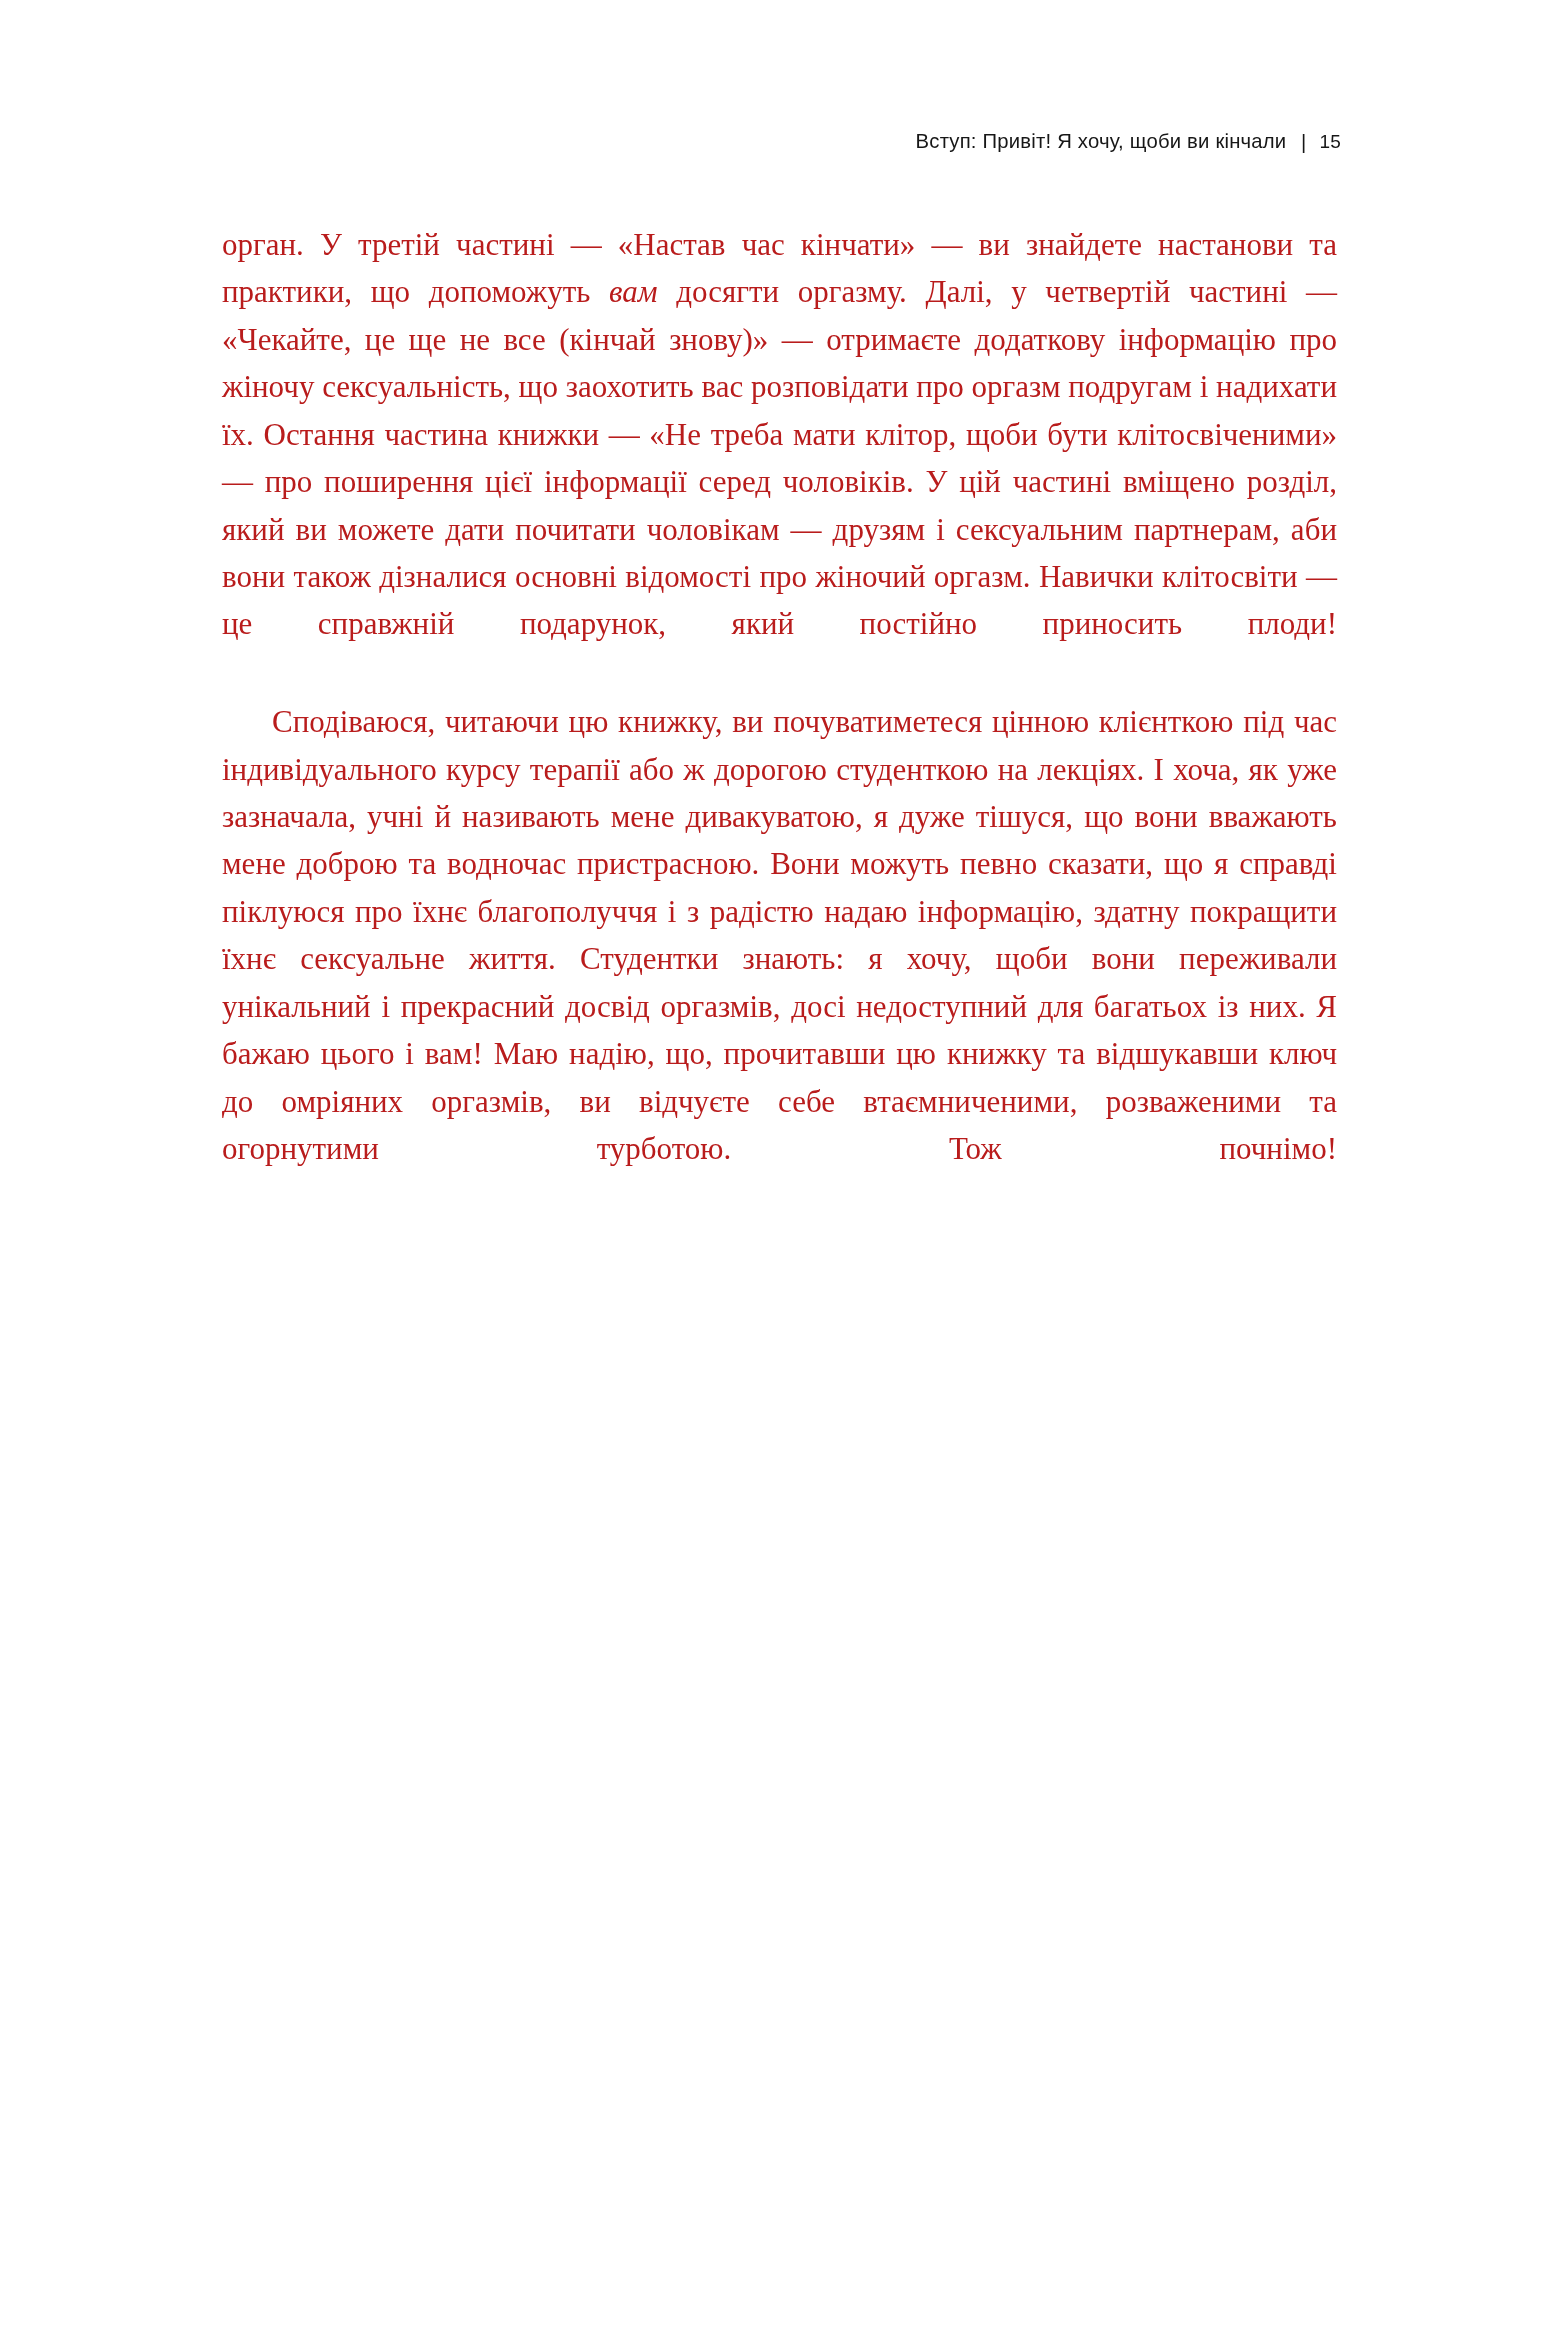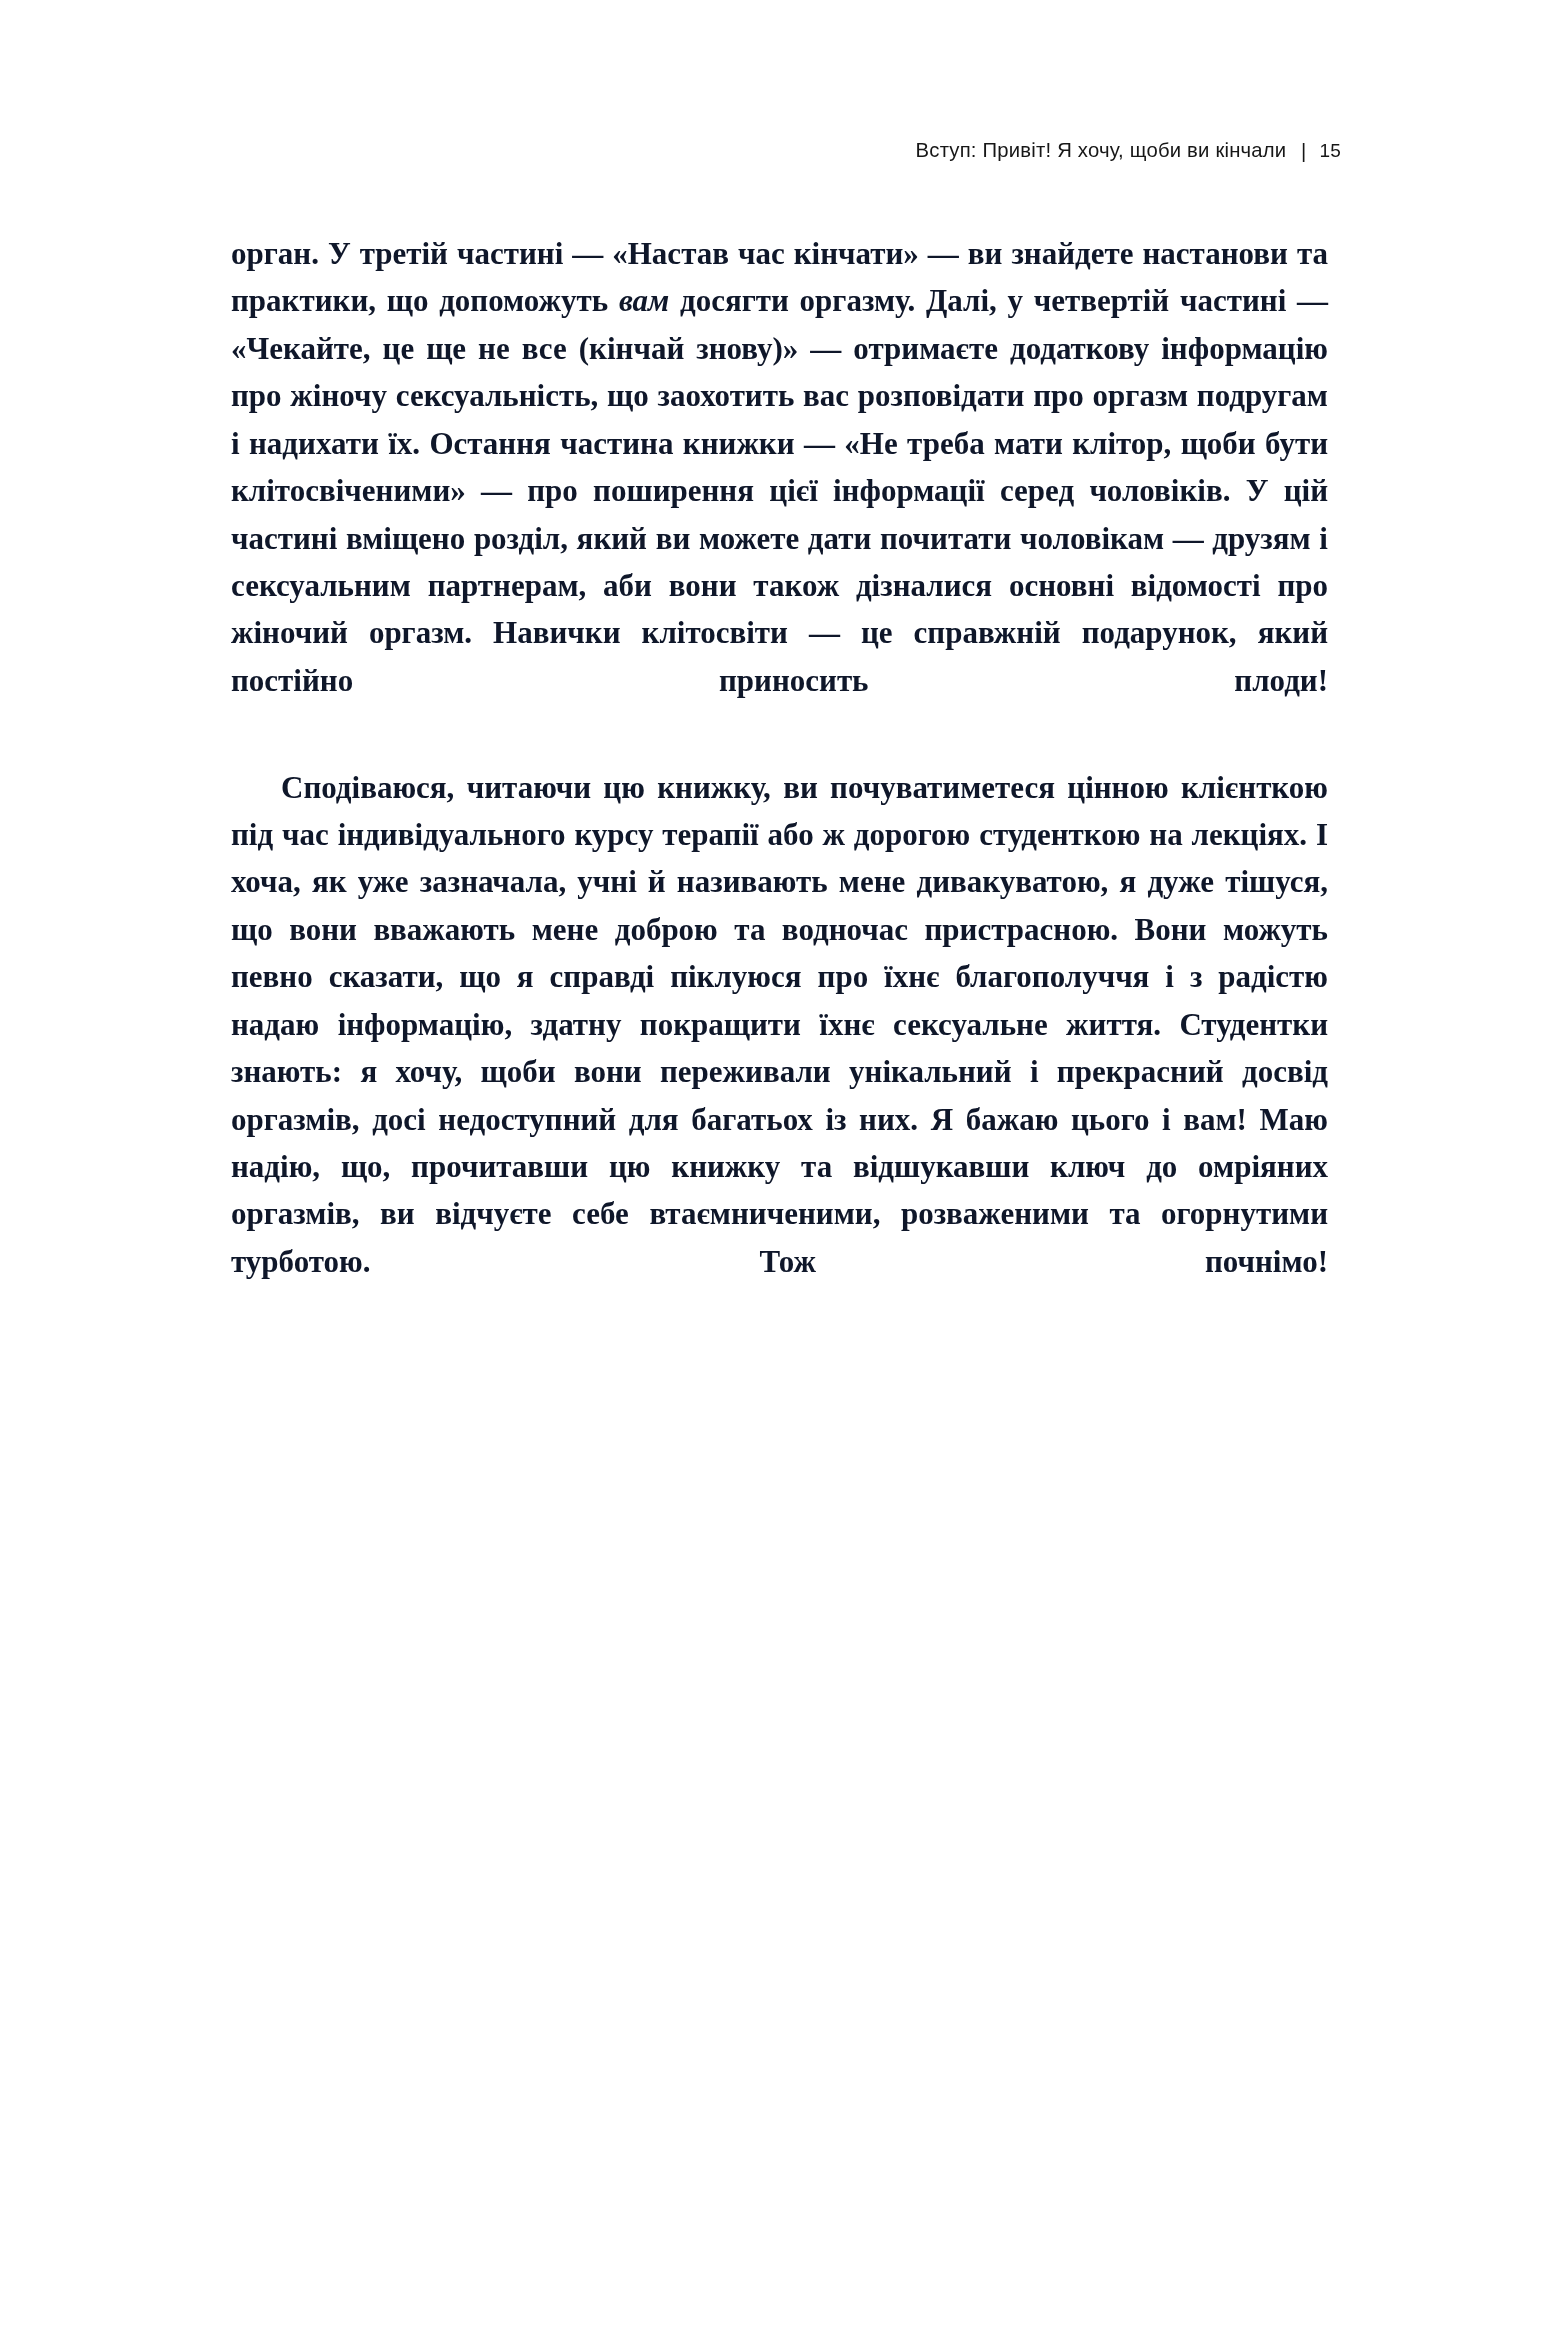--- a/index.html
+++ b/index.html
@@ -34,21 +34,20 @@
     display: flex;
     justify-content: flex-end;
     align-items: baseline;
     font-family: "Liberation Sans", "DejaVu Sans", sans-serif;
     font-size: 20.3px;
     letter-spacing: 0.2px;
     color: #171717;
   }
   .running-head .rh-title {
     white-space: nowrap;
-    margin-top: 9px;
   }
   .running-head .rh-sep {
     display: inline-block;
     margin: 0 13px 0 14.6px;
     color: #171717;
     font-size: 20.3px;
     line-height: 1;
     transform: translateY(0.8px);
   }
   .running-head .rh-page {
@@ -57,28 +56,27 @@
 
   
   .text-block {
     position: absolute;
     top: 218px;
     left: 219px;
     width: 1121px;
   }
 
   p.body-par {
-    margin: 12px;
+    margin: 3px;
     font-size: 31px;
     line-height: 1.53;
     text-align: justify;
     text-justify: inter-word;
-    color: #0f172a;
+    color: #b91c1c;
     hyphens: manual;
-    font-weight: bold;
   }
   p.body-par + p.body-par {
     margin-top: 0;
   }
   p.indent {
     text-indent: 50px;
   }
   em {
     font-style: italic;
   }

